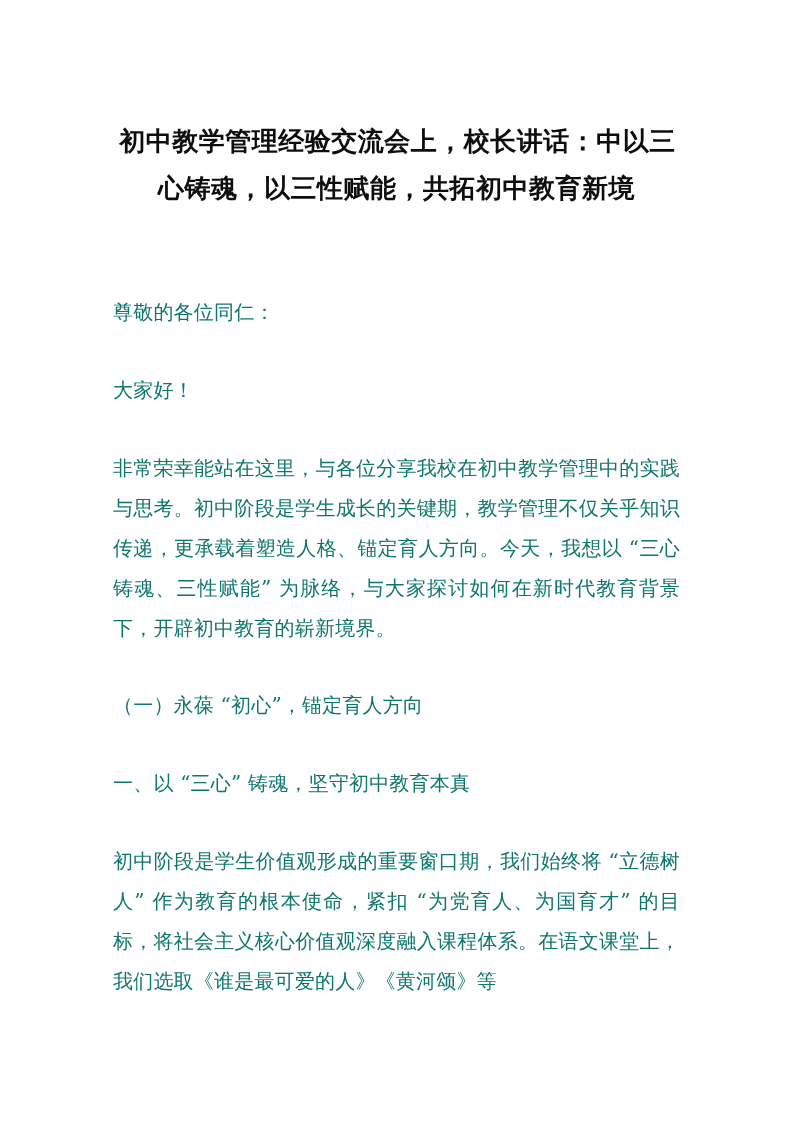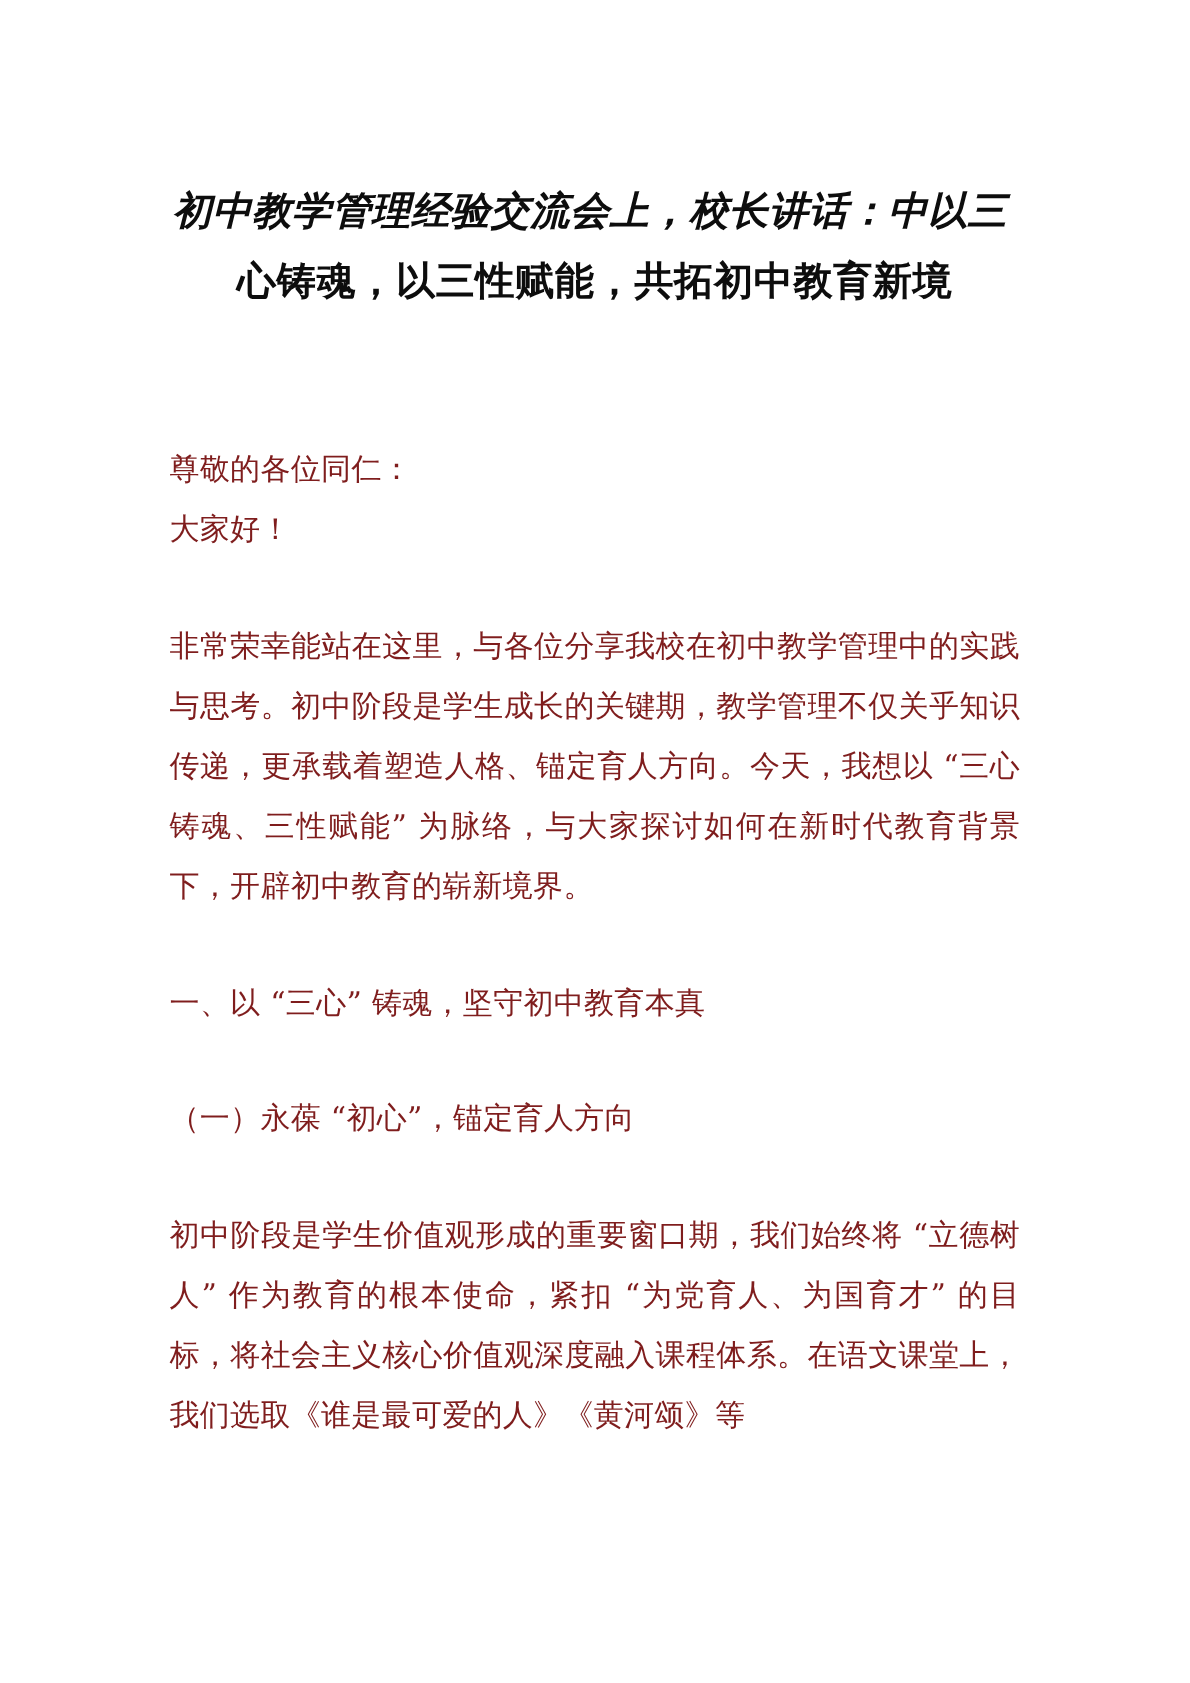--- a/index.html
+++ b/index.html
@@ -40,41 +40,40 @@
     font-weight: bold;
     color: #0d0d0d;
     letter-spacing: 0.5px;
     font-family: "DejaVu Serif", "Liberation Serif", serif;
   }
   .doc-title .tline {
     display: block;
     white-space: nowrap;
   }
   .doc-title .tline-1 {
-    text-align: left;
+    text-align: center;
     margin-left: 2px;
-    font-style: italic;
   }
   .doc-title .tline-2 {
   }
 
   
   .para {
     margin: 0;
     font-size: 20px;
     line-height: 40px;
-    color: #7f1d1d;
+    color: #0f766e;
     text-align: justify;
     text-justify: inter-character;
     letter-spacing: 0.2px;
     font-family: "DejaVu Serif", "Liberation Serif", serif;
   }
 
   .salutation { margin-top: 80px; }
-  .greeting   { }
+  .greeting   { margin-top: 38px; }
   .intro      { margin-top: 38px; }
   .heading-1  { margin-top: 38px; }
   .heading-2  { margin-top: 37px; }
   .section-para { margin-top: 38px; }
 
   
   .clipped {
     max-height: 160px;
     overflow: hidden;
   }
@@ -89,20 +88,20 @@
       <span class="tline tline-1">初中教学管理经验交流会上，校长讲话：中以三</span>
       <span class="tline tline-2">心铸魂，以三性赋能，共拓初中教育新境</span>
     </h1>
 
     <p class="para salutation">尊敬的各位同仁：</p>
 
     <p class="para greeting">大家好！</p>
 
     <p class="para intro">非常荣幸能站在这里，与各位分享我校在初中教学管理中的实践与思考。初中阶段是学生成长的关键期，教学管理不仅关乎知识传递，更承载着塑造人格、锚定育人方向。今天，我想以 “三心铸魂、三性赋能” 为脉络，与大家探讨如何在新时代教育背景下，开辟初中教育的崭新境界。</p>
 
+    <p class="para heading-2">（一）永葆 “初心”，锚定育人方向</p>
+
     <p class="para heading-1">一、以 “三心” 铸魂，坚守初中教育本真</p>
-
-    <p class="para heading-2">（一）永葆 “初心”，锚定育人方向</p>
 
     <p class="para section-para clipped">初中阶段是学生价值观形成的重要窗口期，我们始终将 “立德树人” 作为教育的根本使命，紧扣 “为党育人、为国育才” 的目标，将社会主义核心价值观深度融入课程体系。在语文课堂上，我们选取《谁是最可爱的人》《黄河颂》等</p>
 
   </div>
 </div>
 
 </body></html>

